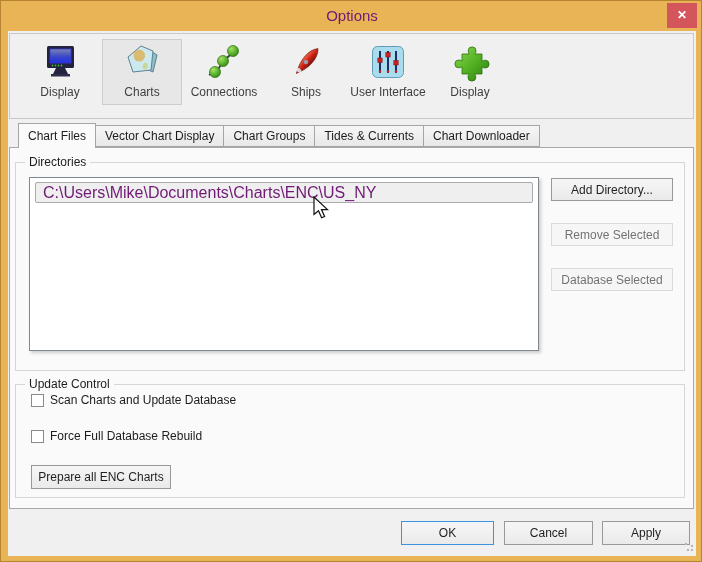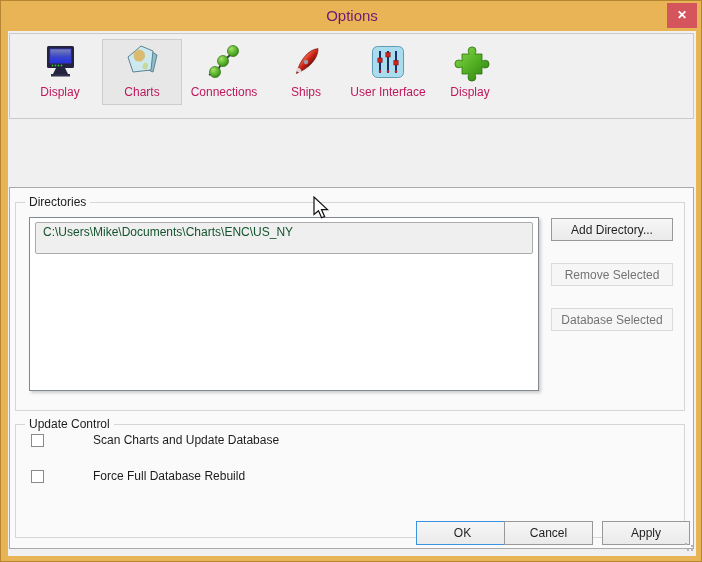--- a/index.html
+++ b/index.html
@@ -9,41 +9,41 @@
   .title { position:absolute; left:0; top:0; width:100%; text-align:center; line-height:30px; font-size:15px; color:#701a75; }
   .close { position:absolute; left:666px; top:2px; width:30px; height:25px; background:#d4555c; color:#fff; font-size:12px; font-weight:bold; text-align:center; line-height:25px; cursor:default; }
   .body { position:absolute; left:7px; top:30px; width:688px; height:525px; background:#f0f0f0; }
 
   
   .toolbox { position:absolute; left:1px; top:2px; width:685px; height:86px; border:1px solid #c9c9c9; background:#f0f0f0; }
   .toolrow { position:absolute; left:10px; top:5px; display:flex; gap:2px; }
   .tool { width:80px; height:66px; display:flex; flex-direction:column; align-items:center; border:1px solid transparent; }
   .tool.sel { background:#e7e7e7; border:1px solid #cdcdcd; }
   .tool svg { margin-top:2px; }
-  .tlabel { margin-top:3px; font-size:12px; color:#be185d; white-space:nowrap; }
+  .tlabel { margin-top:3px; font-size:12px; color:#404040; white-space:nowrap; }
 
   
   .tabs { position:absolute; left:10px; top:92px; height:24px; display:flex; align-items:flex-end; z-index:3; }
   .tab { height:22px; line-height:21px; padding:0 9px; font-size:12px; color:#1c1c1c; background:linear-gradient(#f6f6f6,#e8e8e8); border:1px solid #a5a5a5; margin-left:-1px; white-space:nowrap; }
   .tab.active { height:25px; line-height:24px; margin-bottom:-1px; background:#fafafa; border-bottom:none; z-index:4; position:relative; margin-left:0; }
 
-  .panel { position:absolute; left:1px; top:116px; width:685px; height:362px; border:1px solid #a9a9a9; background:#fafafa;margin-top:40px; }
+  .panel { position:absolute; left:1px; top:116px; width:685px; height:362px; border:1px solid #a9a9a9; background:#fafafa; }
   .group { position:absolute; border:1px solid #d6d6d6; }
   .grplabel { position:absolute; left:9px; top:-8px; font-size:12px; color:#1c1c1c; background:#fafafa; padding:0 4px; white-space:nowrap; }
   .g-dir { left:5px; top:14px; width:670px; height:209px; }
   .g-upd { left:5px; top:236px; width:670px; height:114px; }
 
   .listbox { position:absolute; left:13px; top:14px; width:510px; height:174px; background:#fff; border:1px solid #82888f; box-shadow:2px 2px 3px rgba(0,0,0,0.18); }
-  .listitem { margin:4px 5px; height:32px; line-height:19px; background:#efefef; border:1px solid #ababab; border-radius:2px; padding-left:7px; font-size:12px; color:#14532d; white-space:nowrap; overflow:hidden; }
+  .listitem { margin:4px 5px; height:21px; line-height:19px; background:#efefef; border:1px solid #ababab; border-radius:2px; padding-left:7px; font-size:16px; color:#701a75; white-space:nowrap; overflow:hidden; }
 
   .btn { position:absolute; font-family:Liberation Sans, sans-serif; font-size:12px; color:#1f1f1f; background:linear-gradient(#f6f6f6,#eaeaea); border:1px solid #989898; text-align:center; }
   .btn.disabled { color:#737373; background:#f6f6f6; border-color:#dadada; }
-  .btn.default { border-color:#3b93df;margin-left:15px; }
-
-  .cbrow { position:absolute; left:15px; display:flex; align-items:center;gap:43px; }
+  .btn.default { border-color:#3b93df; }
+
+  .cbrow { position:absolute; left:15px; display:flex; align-items:center; }
   .cbox { width:13px; height:13px; background:#fff; border:1px solid #8a8a8a; }
   .cblabel { margin-left:6px; font-size:12px; color:#1c1c1c; }
 
   .footer-btn { height:24px; line-height:22px; }
   .grip { position:absolute; left:677px; top:512px; width:2px; height:2px; background:#b3b3b3; box-shadow:6px 6px 0 #b3b3b3, 6px 2px 0 #b3b3b3, 2px 6px 0 #b3b3b3; }
   .cursor { position:absolute; left:312px; top:195px; z-index:9; }
 </style>
 </head>
 <body>
 
@@ -151,20 +151,27 @@
                   <stop offset="1" stop-color="#2e7d0e"></stop>
                 </linearGradient>
               </defs>
             <path d="M12,12 h7.2 c-0.6,-1.1 -1,-2.2 -1,-3.2 a3.9,3.9 0 0 1 7.8,0 c0,1 -0.4,2.1 -1,3.2 H32 v7.2 c1.1,-0.6 2.2,-1 3.2,-1 a3.9,3.9 0 0 1 0,7.8 c-1,0 -2.1,-0.4 -3.2,-1 V32 H24.8 c0.6,1.1 1,2.2 1,3.2 a3.9,3.9 0 0 1 -7.8,0 c0,-1 0.4,-2.1 1,-3.2 H12 V24.8 c-1.1,0.6 -2.2,1 -3.2,1 a3.9,3.9 0 0 1 0,-7.8 c1,0 2.1,0.4 3.2,1 Z" fill="url(#gplug)" stroke="#2a6e0c" stroke-width="0.8"></path>
           </svg>
           <span class="tlabel">Display</span>
         </div>
       </div>
     </div>
 
+    <div class="tabs">
+      <div class="tab active">Chart Files</div>
+      <div class="tab">Vector Chart Display</div>
+      <div class="tab">Chart Groups</div>
+      <div class="tab">Tides &amp; Currents</div>
+      <div class="tab">Chart Downloader</div>
+    </div>
 
     <div class="panel">
 
       <div class="group g-dir">
         <span class="grplabel">Directories</span>
         <div class="listbox">
           <div class="listitem">C:\Users\Mike\Documents\Charts\ENC\US_NY</div>
         </div>
         <button class="btn" style="left:535px; top:15px; width:122px; height:23px;">Add Directory...</button>
         <button class="btn disabled" style="left:535px; top:60px; width:122px; height:23px;">Remove Selected</button>
@@ -174,20 +181,21 @@
       <div class="group g-upd">
         <span class="grplabel">Update Control</span>
         <div class="cbrow" style="top:8px;">
           <span class="cbox"></span>
           <span class="cblabel">Scan Charts and Update Database</span>
         </div>
         <div class="cbrow" style="top:44px;">
           <span class="cbox"></span>
           <span class="cblabel">Force Full Database Rebuild</span>
         </div>
+        <button class="btn" style="left:15px; top:80px; width:140px; height:24px;">Prepare all ENC Charts</button>
       </div>
 
     </div>
 
     <button class="btn default footer-btn" style="left:393px; top:490px; width:93px;">OK</button>
     <button class="btn footer-btn" style="left:496px; top:490px; width:89px;">Cancel</button>
     <button class="btn footer-btn" style="left:594px; top:490px; width:88px;">Apply</button>
     <div class="grip"></div>
   </div>
 

